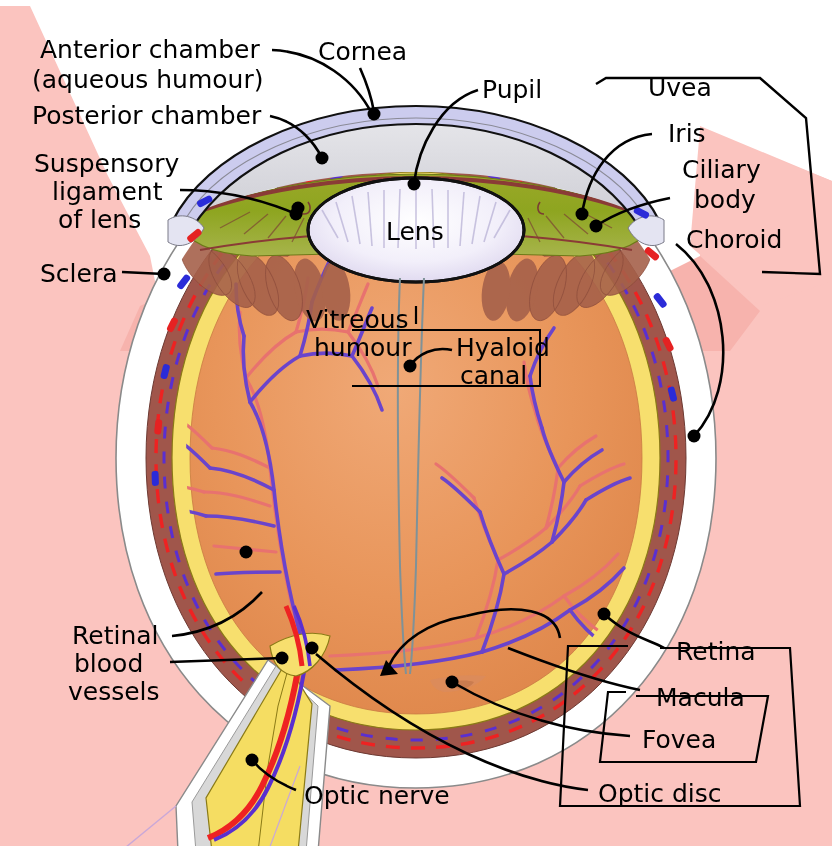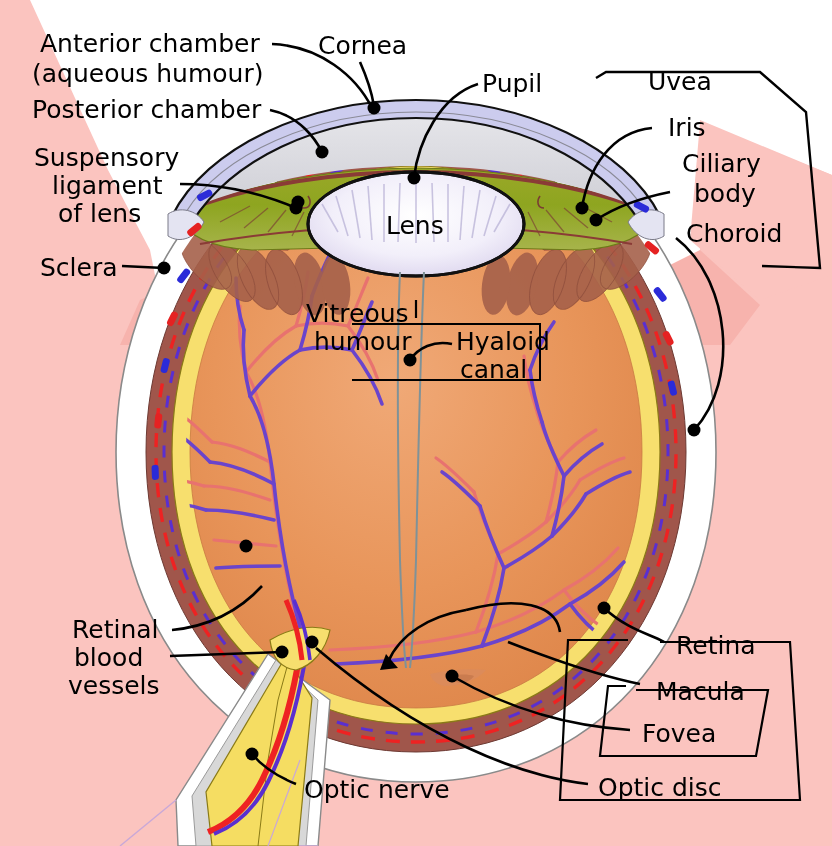--- a/index.html
+++ b/index.html
@@ -1,18 +1,18 @@
 <!DOCTYPE html>
 <html><head>
 <meta charset="utf-8">
 <style>
   html,body{margin:0;padding:0;background:#fff;}
   body{width:832px;height:846px;overflow:hidden;
        font-family:"DejaVu Sans","Liberation Sans",sans-serif;}
-  #stage{position:relative;width:832px;height:787px;}
+  #stage{position:relative;width:832px;height:787px;margin-top:6px;}
   #stage svg{position:absolute;top:0;left:0;}
   .lbl{font-family:"DejaVu Sans","Liberation Sans",sans-serif;
        font-size:25px;fill:#000;}
   .lbl-lens{font-size:25px;}
 </style>
 </head>
 <body>
 
 <div id="stage">
 <svg width="832" height="846" viewBox="0 0 832 846" xmlns="http://www.w3.org/2000/svg">

